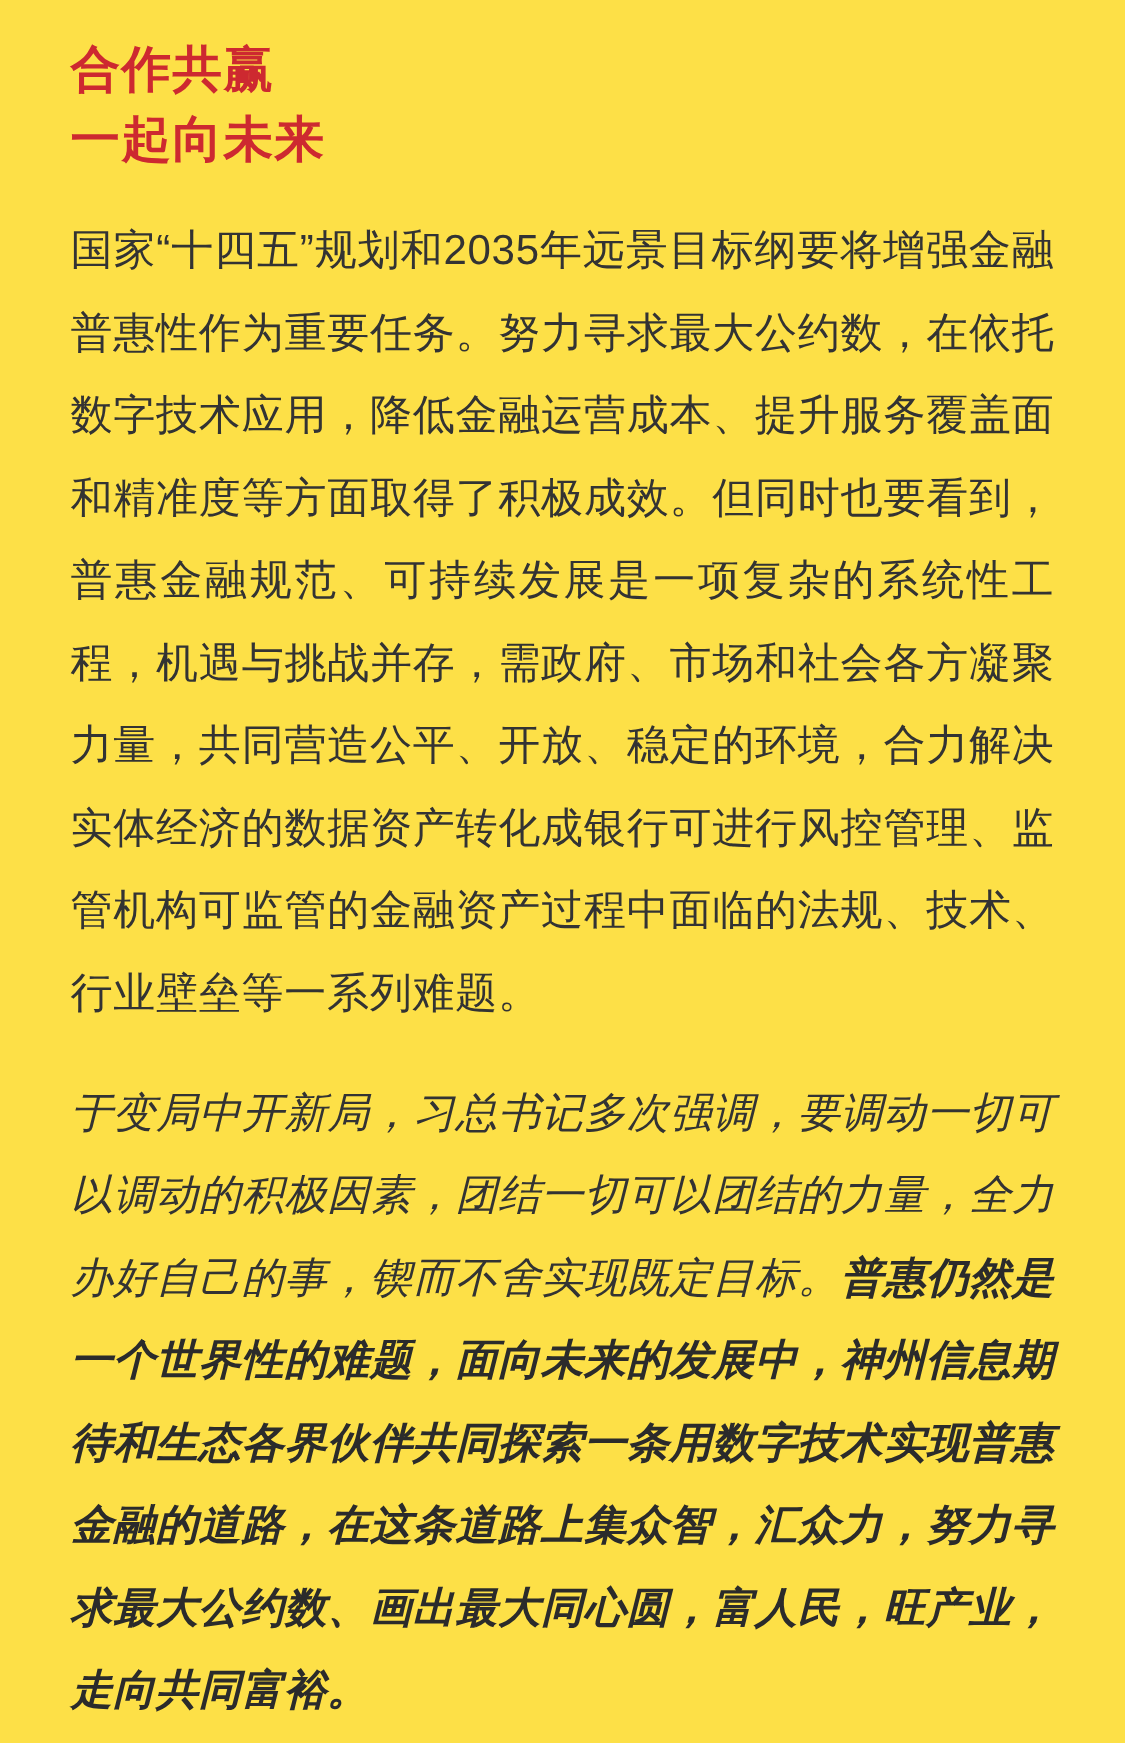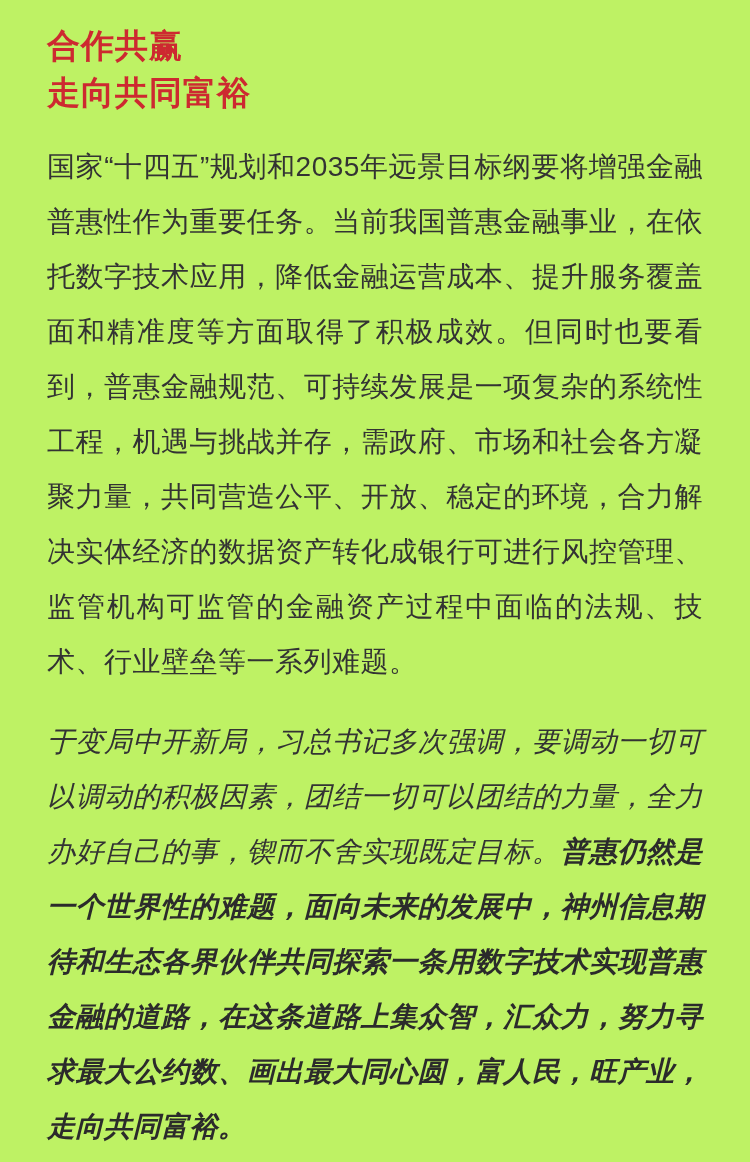--- a/index.html
+++ b/index.html
@@ -6,21 +6,21 @@
     margin: 0;
     padding: 0;
     background: #ffffff;
   }
   .page {
     position: relative;
     width: 750px;
     height: 1162px;
     box-sizing: border-box;
     padding: 22px 47px 0 47px;
-    background: #bef264;
+    background: #fde047;
     font-family: "Liberation Sans", sans-serif;
     overflow: hidden;
   }
   .heading {
     margin: 0;
     padding: 0;
     color: #cd2930;
     font-size: 33px;
     font-weight: 700;
     line-height: 47px;
@@ -51,20 +51,20 @@
     color: #2b2b2b;
   }
 </style>
 </head>
 <body>
 
 <div class="page">
 
   <h1 class="heading">
     <span class="heading-line">合作共赢</span>
-    <span class="heading-line">走向共同富裕</span>
+    <span class="heading-line">一起向未来</span>
   </h1>
 
-  <p class="body-para para-first">国家“十四五”规划和2035年远景目标纲要将增强金融普惠性作为重要任务。当前我国普惠金融事业，在依托数字技术应用，降低金融运营成本、提升服务覆盖面和精准度等方面取得了积极成效。但同时也要看到，普惠金融规范、可持续发展是一项复杂的系统性工程，机遇与挑战并存，需政府、市场和社会各方凝聚力量，共同营造公平、开放、稳定的环境，合力解决实体经济的数据资产转化成银行可进行风控管理、监管机构可监管的金融资产过程中面临的法规、技术、行业壁垒等一系列难题。</p>
+  <p class="body-para para-first">国家“十四五”规划和2035年远景目标纲要将增强金融普惠性作为重要任务。努力寻求最大公约数，在依托数字技术应用，降低金融运营成本、提升服务覆盖面和精准度等方面取得了积极成效。但同时也要看到，普惠金融规范、可持续发展是一项复杂的系统性工程，机遇与挑战并存，需政府、市场和社会各方凝聚力量，共同营造公平、开放、稳定的环境，合力解决实体经济的数据资产转化成银行可进行风控管理、监管机构可监管的金融资产过程中面临的法规、技术、行业壁垒等一系列难题。</p>
 
   <p class="body-para para-second"><span>于变局中开新局，习总书记多次强调，要调动一切可以调动的积极因素，团结一切可以团结的力量，全力办好自己的事，锲而不舍实现既定目标。</span><strong class="emphasis">普惠仍然是一个世界性的难题，面向未来的发展中，神州信息期待和生态各界伙伴共同探索一条用数字技术实现普惠金融的道路，在这条道路上集众智，汇众力，努力寻求最大公约数、画出最大同心圆，富人民，旺产业，走向共同富裕。</strong></p>
 
 </div>
 
 </body></html>

